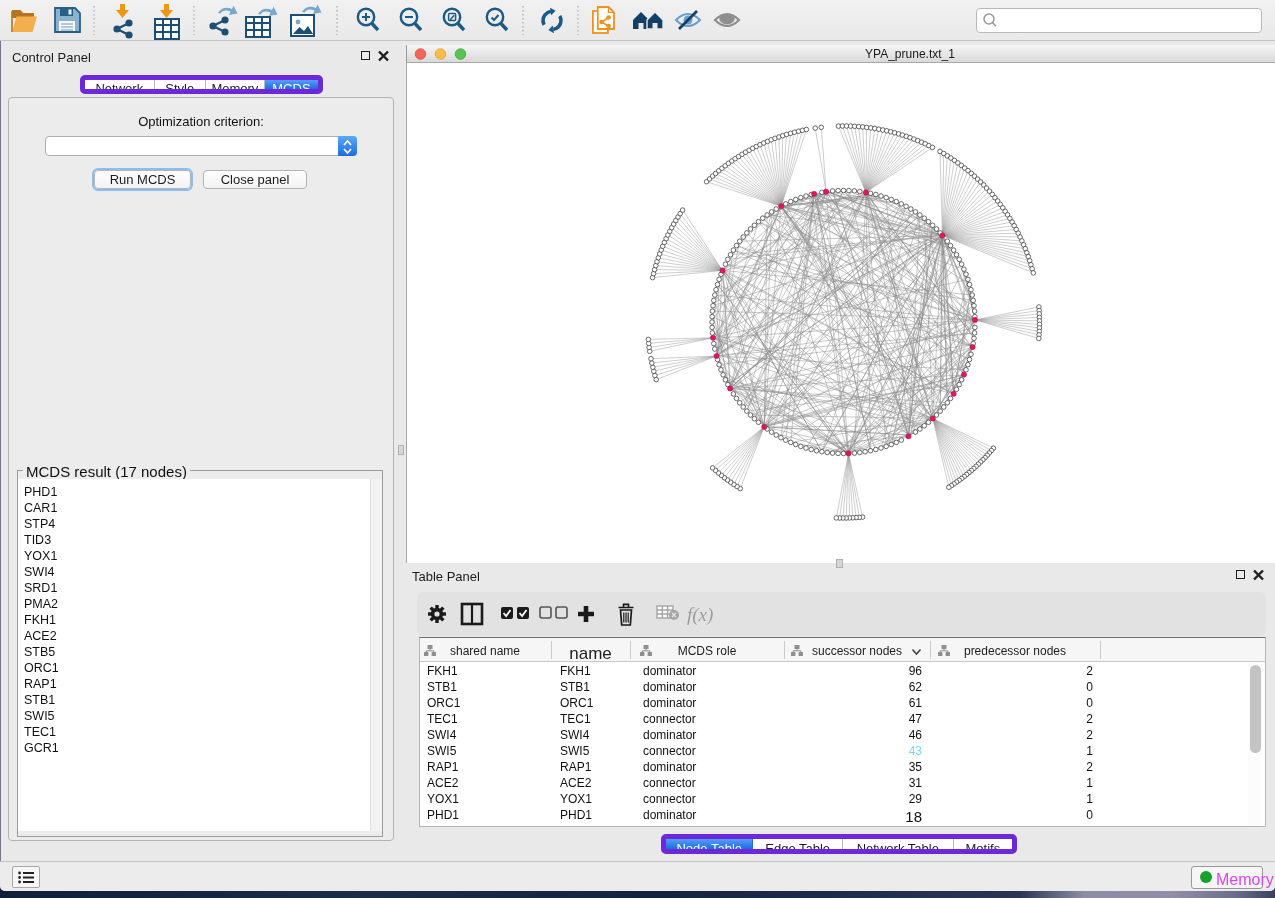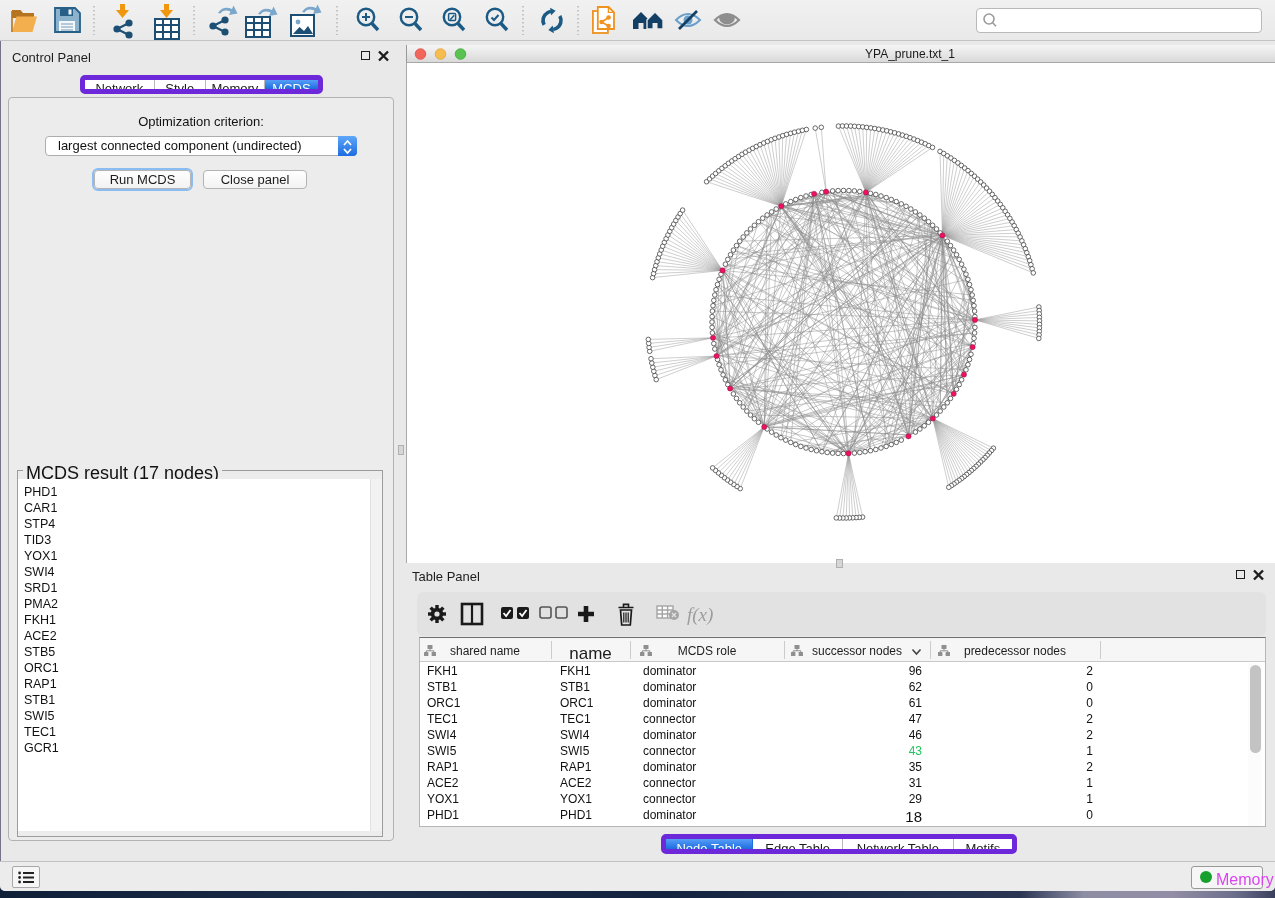--- a/index.html
+++ b/index.html
@@ -157,32 +157,31 @@
   </svg>
 <div class="seg" style="left:80px;top:75px;width:243px">
  <div style="width:72px">Network</div>
  <div style="width:53px">Style</div>
  <div style="width:61px">Memory</div>
  <div class="sel" style="width:55px">MCDS</div>
 </div>
 <div class="abs" style="left:8px;top:97px;width:386px;height:744px;background:#ececec;border:1px solid #b2b2b2;border-radius:4px"></div>
 <div class="abs" style="left:8px;top:114px;width:386px;text-align:center;font-size:13px;color:#111">Optimization criterion:</div>
 <div class="abs" style="left:45px;top:136px;width:312px;height:20px;background:#fff;border:1px solid #adadad;border-radius:4px">
- <div class="abs" style="left:12px;top:0px;width:280px;line-height:18px;font-size:13px;color:#111;white-space:nowrap">largest connected component (undirected)</div>
  <div class="abs" style="right:-1px;top:-1px;width:19px;height:20px;background:linear-gradient(#5ea7f9,#1e6ce0);border-radius:0 4px 4px 0"></div>
  <svg class="abs" style="right:3px;top:2px" width="11" height="16" viewBox="0 0 11 16">
   <path d="M2 6 L5.5 2 L9 6 M2 10 L5.5 14 L9 10" stroke="#fff" stroke-width="1.7" fill="none"></path>
     </svg>
 </div>
 <div class="abs" style="left:92px;top:168px;width:101px;height:23px;border:2px solid #8bbdf2;border-radius:6px"></div>
 <div class="btn" style="left:94px;top:170px;width:97px">Run MCDS</div>
 <div class="btn" style="left:203px;top:170px;width:104px">Close panel</div>
 
 <div class="abs" style="left:17px;top:470px;width:366px;height:367px;border:1px solid #9c9c9c"></div>
-<div class="abs" style="left:23px;top:463px;background:#ececec;padding:0 3px;font-size:18px;color:#111">MCDS result (17 nodes)</div>
+<div class="abs" style="left:23px;top:463px;background:#ececec;padding:0 3px;font-size:15px;color:#111">MCDS result (17 nodes)</div>
 <div class="abs" style="left:18px;top:479px;width:364px;height:352px;background:#fff">
  <div style="position:absolute;right:0;top:0;width:12px;height:100%;background:#f2f2f2;border-left:1px solid #e0e0e0"></div>
  <div style="padding:5px 0 0 6px;font-size:12.5px;line-height:16px;color:#111">PHD1<br>CAR1<br>STP4<br>TID3<br>YOX1<br>SWI4<br>SRD1<br>PMA2<br>FKH1<br>ACE2<br>STB5<br>ORC1<br>RAP1<br>STB1<br>SWI5<br>TEC1<br>GCR1</div>
 </div>
 
 <div class="abs" style="left:398px;top:445px;width:6px;height:10px;background:#d6d6d6;border:1px solid #b0b0b0"></div>
 
 <div class="abs" style="left:406px;top:45px;width:869px;height:18px;background:linear-gradient(#f5f5f5,#d9d9d9);border-bottom:1px solid #a8a8a8;border-left:1px solid #999"></div>
 <svg class="abs" style="left:406px;top:45px" width="80" height="18" viewBox="0 0 80 18">
  <circle cx="14.5" cy="9" r="5.3" fill="#f2655c" stroke="#dd4f46" stroke-width="0.8"></circle>
@@ -652,21 +651,21 @@
 <div class="abs" style="left:822px;top:712px;width:100px;text-align:right;font-size:12px;color:#111">47</div>
 <div class="abs" style="left:993px;top:712px;width:100px;text-align:right;font-size:12px;color:#111">2</div>
 <div class="abs" style="left:427px;top:728px;font-size:12px;color:#111">SWI4</div>
 <div class="abs" style="left:560px;top:728px;font-size:12px;color:#111">SWI4</div>
 <div class="abs" style="left:643px;top:728px;font-size:12px;color:#111">dominator</div>
 <div class="abs" style="left:822px;top:728px;width:100px;text-align:right;font-size:12px;color:#111">46</div>
 <div class="abs" style="left:993px;top:728px;width:100px;text-align:right;font-size:12px;color:#111">2</div>
 <div class="abs" style="left:427px;top:744px;font-size:12px;color:#111">SWI5</div>
 <div class="abs" style="left:560px;top:744px;font-size:12px;color:#111">SWI5</div>
 <div class="abs" style="left:643px;top:744px;font-size:12px;color:#111">connector</div>
-<div class="abs" style="left:822px;top:744px;width:100px;text-align:right;font-size:12px;color:#22c55e">43</div>
+<div class="abs" style="left:822px;top:744px;width:100px;text-align:right;font-size:12px;color:#7dd3fc">43</div>
 <div class="abs" style="left:993px;top:744px;width:100px;text-align:right;font-size:12px;color:#111">1</div>
 <div class="abs" style="left:427px;top:760px;font-size:12px;color:#111">RAP1</div>
 <div class="abs" style="left:560px;top:760px;font-size:12px;color:#111">RAP1</div>
 <div class="abs" style="left:643px;top:760px;font-size:12px;color:#111">dominator</div>
 <div class="abs" style="left:822px;top:760px;width:100px;text-align:right;font-size:12px;color:#111">35</div>
 <div class="abs" style="left:993px;top:760px;width:100px;text-align:right;font-size:12px;color:#111">2</div>
 <div class="abs" style="left:427px;top:776px;font-size:12px;color:#111">ACE2</div>
 <div class="abs" style="left:560px;top:776px;font-size:12px;color:#111">ACE2</div>
 <div class="abs" style="left:643px;top:776px;font-size:12px;color:#111">connector</div>
 <div class="abs" style="left:822px;top:776px;width:100px;text-align:right;font-size:12px;color:#111">31</div>

